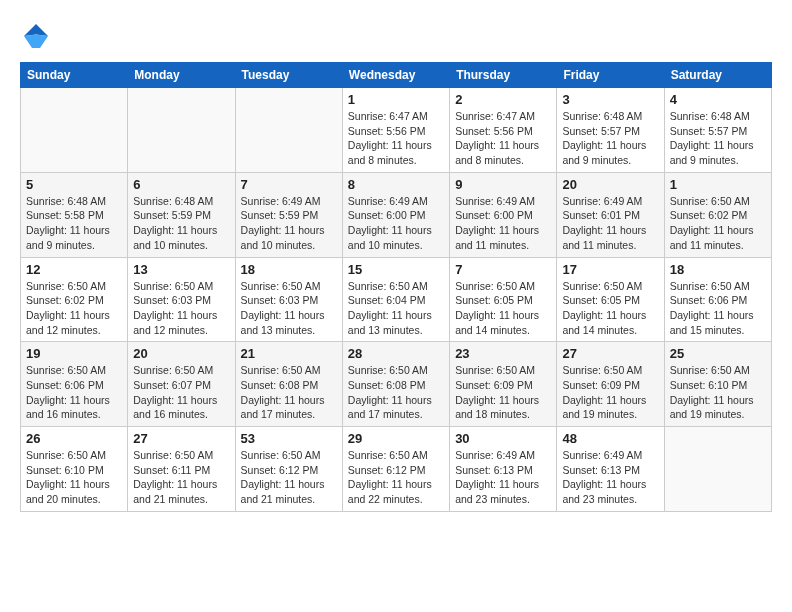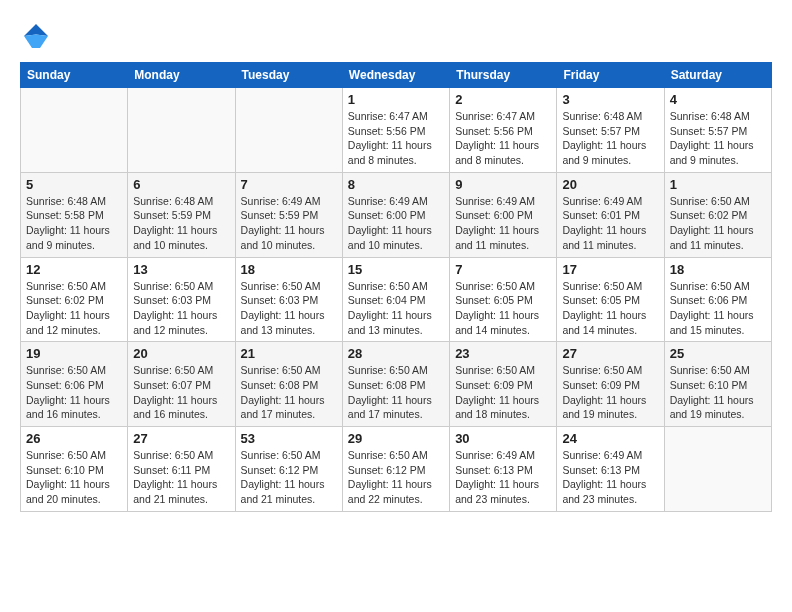--- a/index.html
+++ b/index.html
@@ -329,21 +329,21 @@
 and 22 minutes.</div>
         </td>
         <td>
           <div class="day-num">30</div>
           <div class="day-info" style="white-space: pre-line;">Sunrise: 6:49 AM
 Sunset: 6:13 PM
 Daylight: 11 hours
 and 23 minutes.</div>
         </td>
         <td>
-          <div class="day-num">24</div>
+          <div class="day-num">48</div>
           <div class="day-info" style="white-space: pre-line;">Sunrise: 6:49 AM
 Sunset: 6:13 PM
 Daylight: 11 hours
 and 23 minutes.</div>
         </td>
         <td class="empty"></td>
       </tr>
     </tbody>
 </table>
 

